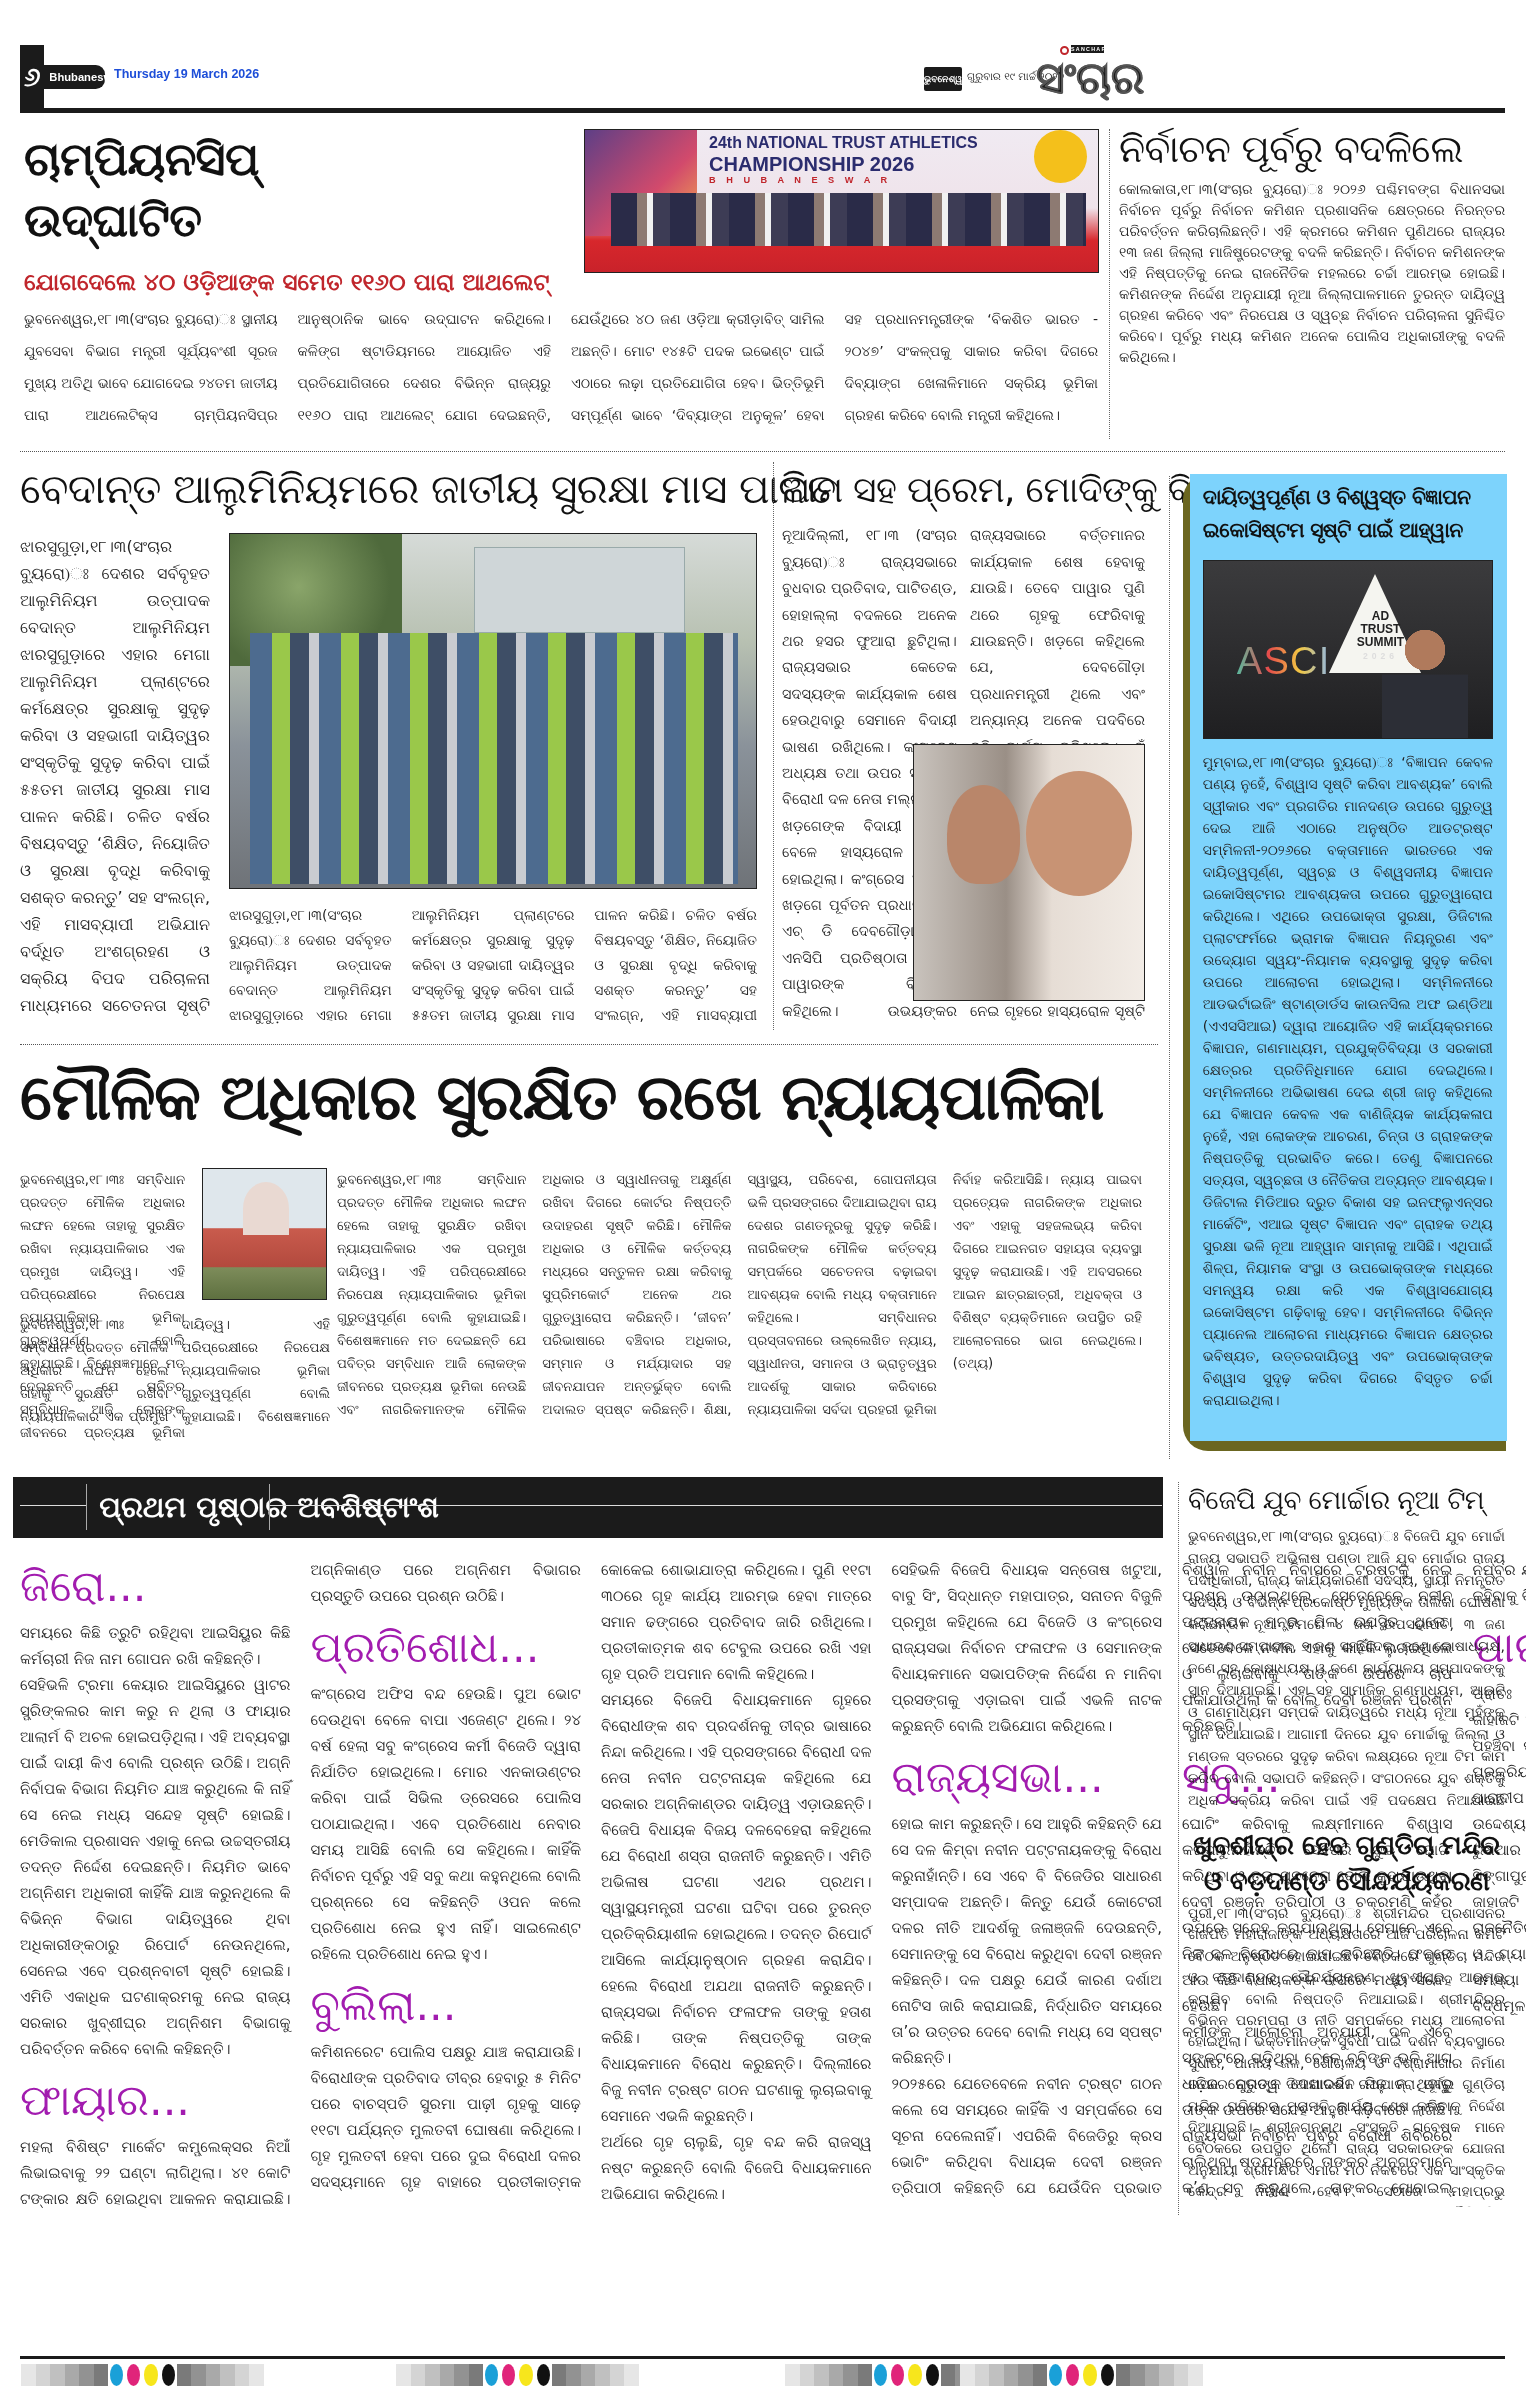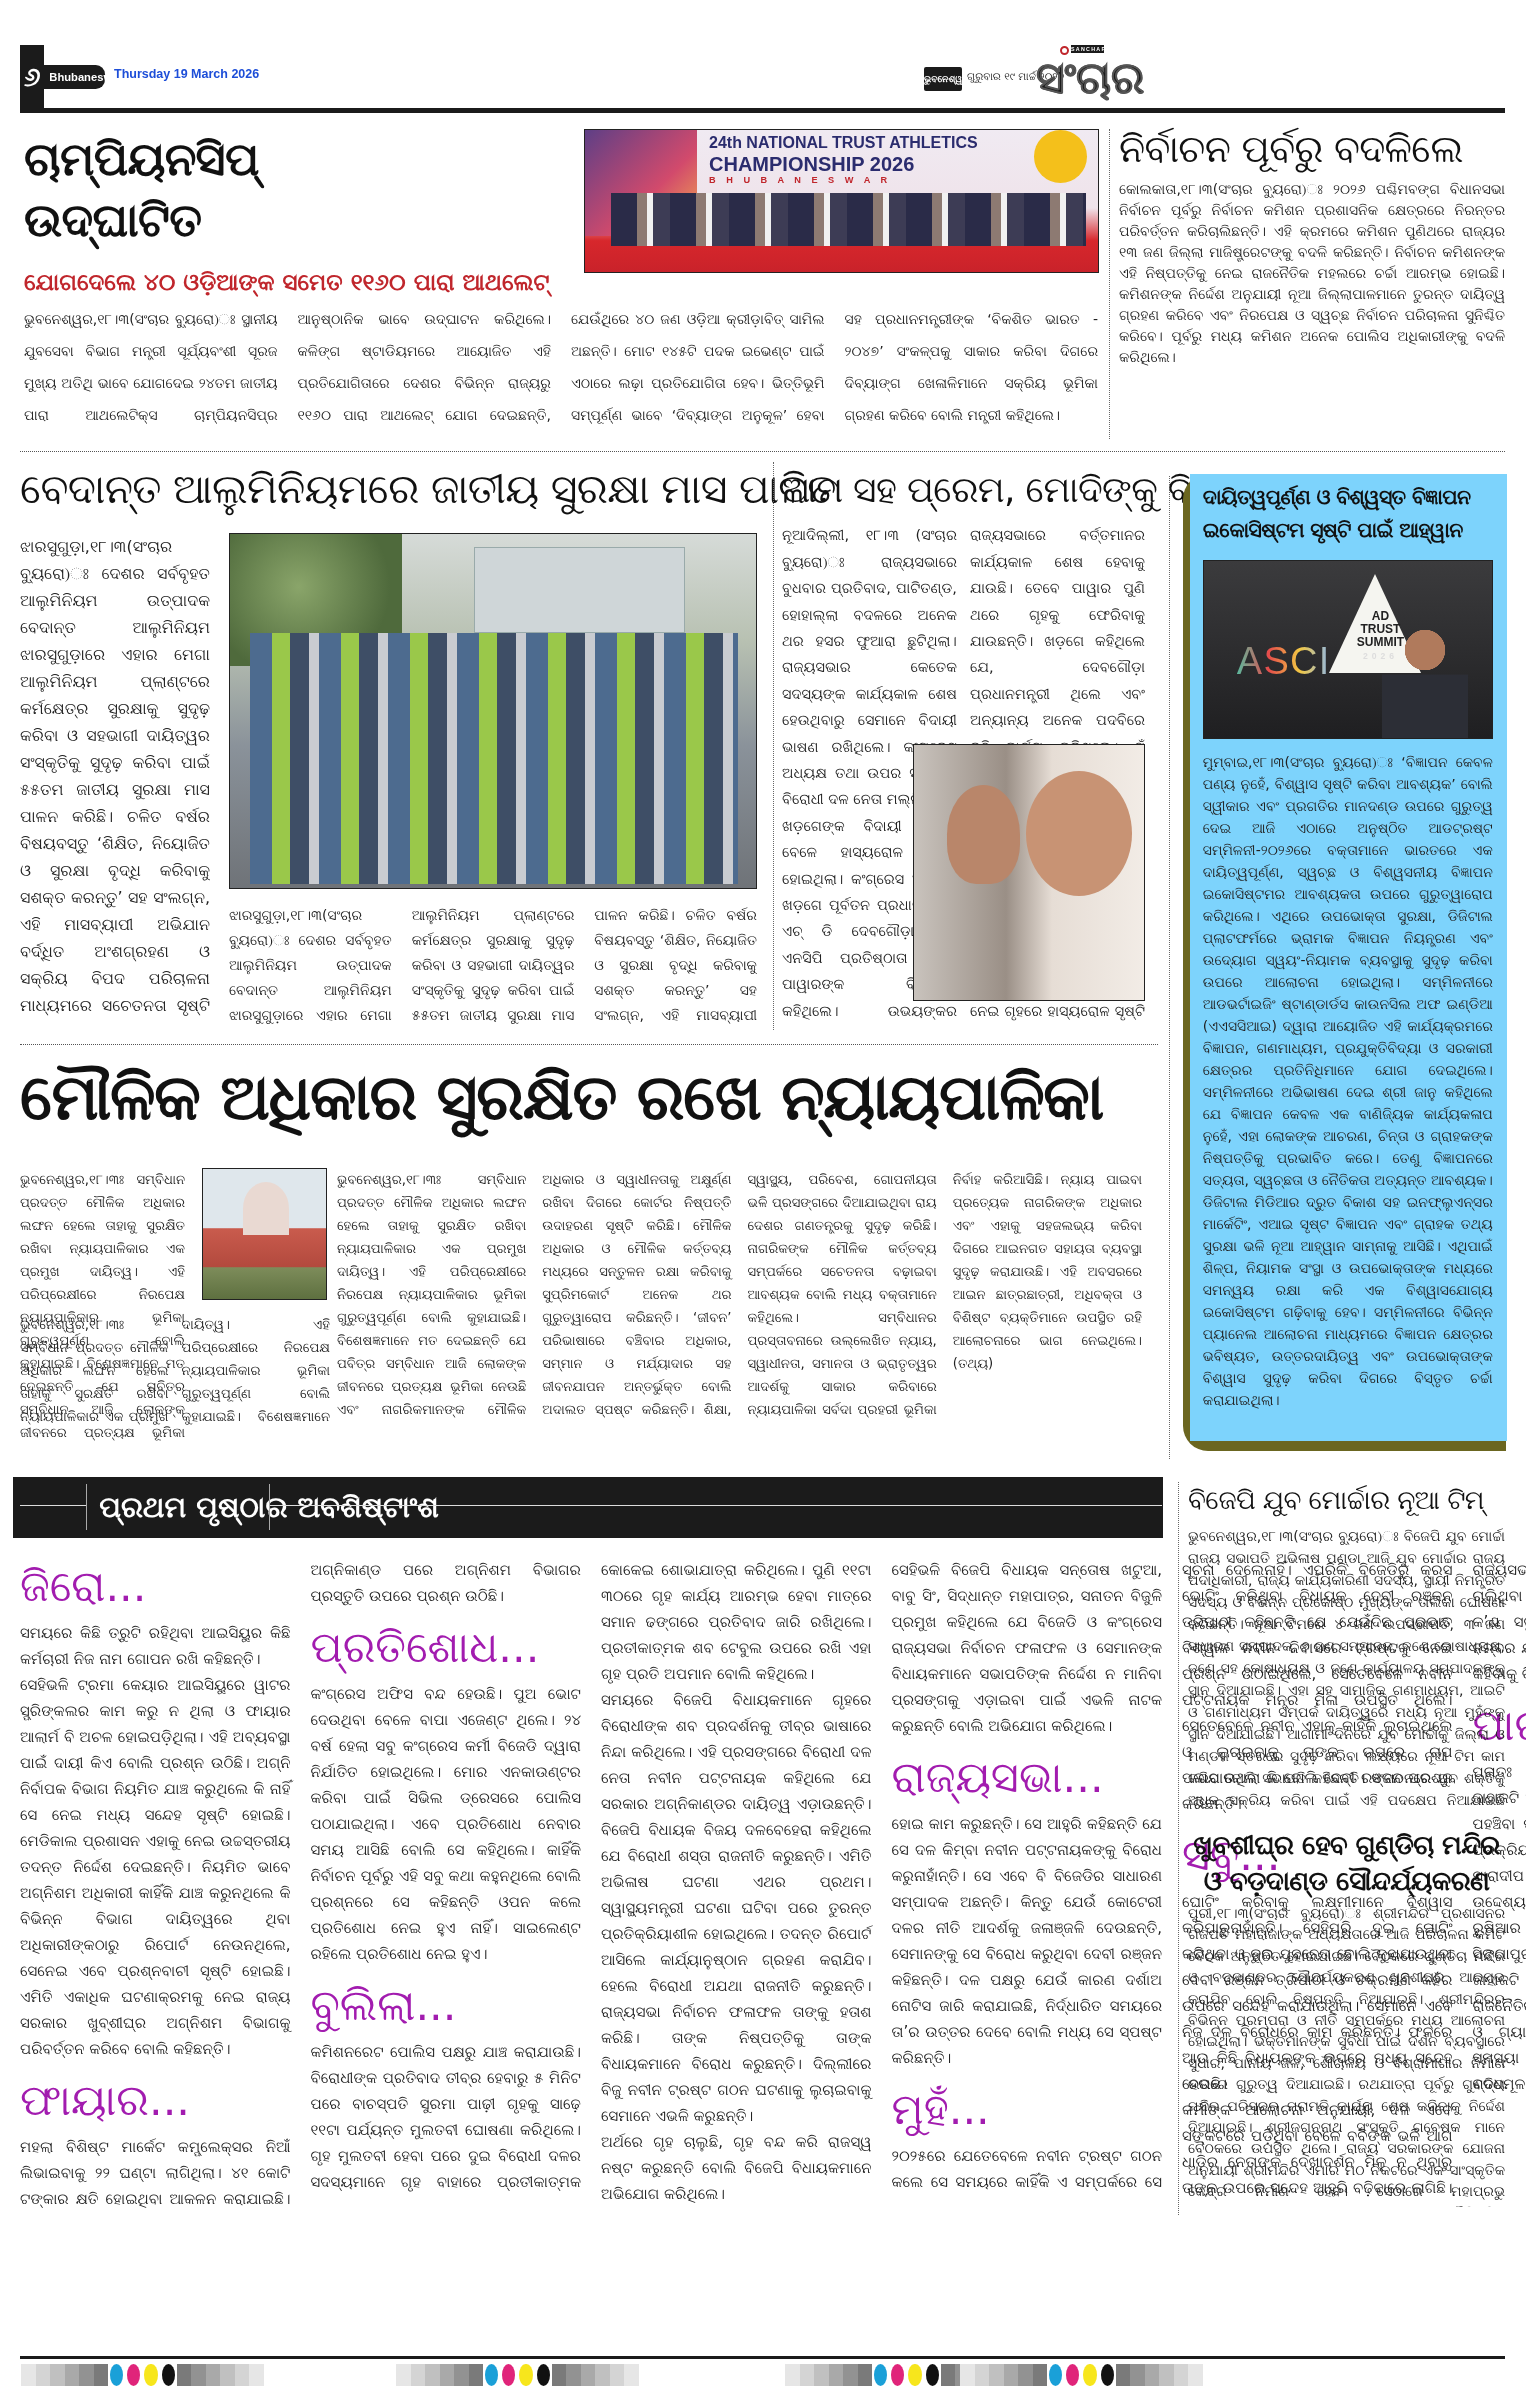--- a/index.html
+++ b/index.html
@@ -187,21 +187,20 @@
   </div>
   <div>
     <div class="body" style="font-size:15px;line-height:26px;white-space:pre-line">ଅର୍ଥରେ ଗୃହ ଚାଲୁଛି, ଗୃହ ବନ୍ଦ କରି ରାଜସ୍ୱ ନଷ୍ଟ କରୁଛନ୍ତି ବୋଲି ବିଜେପି ବିଧାୟକମାନେ ଅଭିଯୋଗ କରିଥିଲେ।
 ସେହିଭଳି ବିଜେପି ବିଧାୟକ ସନ୍ତୋଷ ଖଟୁଆ, ବାବୁ ସିଂ, ସିଦ୍ଧାନ୍ତ ମହାପାତ୍ର, ସନାତନ ବିଜୁଳି ପ୍ରମୁଖ କହିଥିଲେ ଯେ ବିଜେଡି ଓ କଂଗ୍ରେସ ରାଜ୍ୟସଭା ନିର୍ବାଚନ ଫଳାଫଳ ଓ ସେମାନଙ୍କ ବିଧାୟକମାନେ ସଭାପତିଙ୍କ ନିର୍ଦ୍ଦେଶ ନ ମାନିବା ପ୍ରସଙ୍ଗକୁ ଏଡ଼ାଇବା ପାଇଁ ଏଭଳି ନାଟକ କରୁଛନ୍ତି ବୋଲି ଅଭିଯୋଗ କରିଥିଲେ।</div>
   </div>
   <div>
     <div class="subhead">ରାଜ୍ୟସଭା...</div>
     <div class="body" style="font-size:15px;line-height:26px">ହୋଇ କାମ କରୁଛନ୍ତି। ସେ ଆହୁରି କହିଛନ୍ତି ଯେ ସେ ଦଳ କିମ୍ବା ନବୀନ ପଟ୍ଟନାୟକଙ୍କୁ ବିରୋଧ କରୁନାହାଁନ୍ତି। ସେ ଏବେ ବି ବିଜେଡିର ସାଧାରଣ ସମ୍ପାଦକ ଅଛନ୍ତି। କିନ୍ତୁ ଯେଉଁ କୋଟେରୀ ଦଳର ନୀତି ଆଦର୍ଶକୁ ଜଳାଞ୍ଜଳି ଦେଉଛନ୍ତି, ସେମାନଙ୍କୁ ସେ ବିରୋଧ କରୁଥିବା ଦେବୀ ରଞ୍ଜନ କହିଛନ୍ତି। ଦଳ ପକ୍ଷରୁ ଯେଉଁ କାରଣ ଦର୍ଶାଅ ନୋଟିସ ଜାରି କରାଯାଇଛି, ନିର୍ଦ୍ଧାରିତ ସମୟରେ ତା’ର ଉତ୍ତର ଦେବେ ବୋଲି ମଧ୍ୟ ସେ ସ୍ପଷ୍ଟ କରିଛନ୍ତି।</div>
   </div>
   <div>
-    <div class="subhead">ମୁହଁ...</div>
     <div class="body" style="font-size:15px;line-height:26px">୨୦୨୫ରେ ଯେତେବେଳେ ନବୀନ ଟ୍ରଷ୍ଟ ଗଠନ କଲେ ସେ ସମୟରେ କାହିଁକି ଏ ସମ୍ପର୍କରେ ସେ ସୂଚନା ଦେଲେନାହିଁ। ଏପରିକି ବିଜେଡିରୁ କ୍ରସ ଭୋଟିଂ କରିଥିବା ବିଧାୟକ ଦେବୀ ରଞ୍ଜନ ତ୍ରିପାଠୀ କହିଛନ୍ତି ଯେ ଯେଉଁଦିନ ପ୍ରଭାତ ବିଶ୍ୱାଳ ନବୀନ ନିବାସରେ ଟ୍ରଷ୍ଟକୁ ନେଇ ପ୍ରଶ୍ନ ଉଠାଇଥିଲେ, ସେତେବେଳେ ନବୀନ ପଟ୍ଟନାୟକ ମନ୍ତ୍ର ମିଳା ଉପସ୍ଥିତ ଥିଲେ। ସେତେବେଳେ ନବୀନ ଏହାକୁ କାହିଁକି ଲୁଚାଇଥିଲେ ଓ ଲୁଚାଇବାକୁ ତାଙ୍କ ଉପରେ ଚାପ ପକାଯାଉଥିଲା କି ବୋଲି ଦେବୀ ରଞ୍ଜନ ପ୍ରଶ୍ନ କରିଛନ୍ତି।</div>
   </div>
   <div>
     <div class="subhead">ସବୁ...</div>
     <div class="body" style="font-size:15px;line-height:26px;white-space:pre-line">ଘୋଟିଂ କରିବାକୁ ଲକ୍ଷ୍ମୀମାନେ ବିଶ୍ୱାସ କରିପାରୁନାହାଁନ୍ତି। ସେହିପରି ଦୁଇ ଘୋଟିଂ କରିଥିବା ଓ ତୁଇ ଯୁବନେତା ବୋଲି କୁହାଯାଉଥିବା ଦେବୀ ରଞ୍ଜନ ତ୍ରିପାଠୀ ଓ ଚକ୍ରମଣି କହଁର ଉପରେ ସନ୍ଦେହ କରାଯାଉଥିଲା। ସେମାନେ ଏବେ ନିଜ ଦଳ ବିରୋଧରେ କାମ କରିଛନ୍ତି। ଫଳରେ ଆଉ କିଛି ବିଧାୟକଙ୍କ ଉପରେ ମଧ୍ୟ ସନ୍ଦେହ ହେଉଛି।
 କର୍ମୀଙ୍କ ଆଲୋଚନା ଅନୁଯାୟୀ, ଦଳ ଏବେ ସଙ୍କଟରେ ପଡ଼ିଥିବା ବେଳେ ବବିଙ୍କ ଭଳି ଆଗ ଧାଡ଼ିର ନେତାଙ୍କ ଦେଖାଦର୍ଶନ ମିଳୁ ନ ଥିବାରୁ ତାଙ୍କ ଉପରେ ସନ୍ଦେହ ଆହୁରି ବଢ଼ିବାରେ ଲାଗିଛି। ରାଜ୍ୟସଭା ନିର୍ବାଚନ ପୂର୍ବରୁ ବିରୋଧୀ ଶିବିରରେ ଚାଲିଥିବା ଷଡ଼ଯନ୍ତ୍ରରେ ତାଙ୍କର ଅନୁଗତମାନେ କ’ଣ ସବୁ କରୁଥିଲେ, ତାଙ୍କର ମୋବାଇଲ୍ ନମ୍ବର ଯାଞ୍ଚ କଲେ ଜଣାପଡ଼ିବ ବୋଲି କିଛି କର୍ମୀ କହିବାକୁ ବି ପଛାଉନାହାନ୍ତି।</div>
   </div>
   <div>
     <div class="subhead">ପାରାଦୀପରେ...</div>
     <div class="body" style="font-size:15px;line-height:26px">ପ୍ରାତଃ ସମୟରେ ହଂକଂ ପତାକା ଲାଗିଥିବା ଜାହାଜଟି ଏସ୍‌ପିଏମ୍-୩ ଜେଟିରେ ପହଞ୍ଚିଛି। ଜାହାଜ ପହଞ୍ଚିବା ପରେ ପରେ ସେଥିରୁ ତୈଳ ଅନଲୋଡିଂ ପ୍ରକ୍ରିୟା ଆରମ୍ଭ ହୋଇଛି। ଉକ୍ତ ଜାହାଜଟି ପାରାଦୀପ ଆଇଓସିଏଲ ରିଫାଇନାରୀ ଉଦ୍ଦେଶ୍ୟରେ ଆସିଥିବା ବେଳେ ସେଥିରେ ରୁଷିଆର ରପ୍ତାନୀ-ଯୋଗ୍ୟ ତୈଳ ରହିଛି। ଏହା ସିଙ୍ଗାପୁର ଦେଇ ପାରାଦୀପରେ ପହଞ୍ଚିଛି। ଜାହାଜଟି ଏଠାରେ ପହଞ୍ଚିବା ପରେ ଯାବତୀୟ ଭୂ-ରାଜନୈତିକ ଉତ୍ତେଜନା ସତ୍ତ୍ୱେ ଭାରତକୁ ତୈଳ ଓ ଗ୍ୟାସ୍ ଯୋଗାଣରେ କୌଣସି ପ୍ରକାର ସମସ୍ୟା ସୃଷ୍ଟି ହେବ ନାହିଁ ବୋଲି ଏକ ଧାରଣା ବଦ୍ଧମୂଳ ହୋଇଛି।</div>

